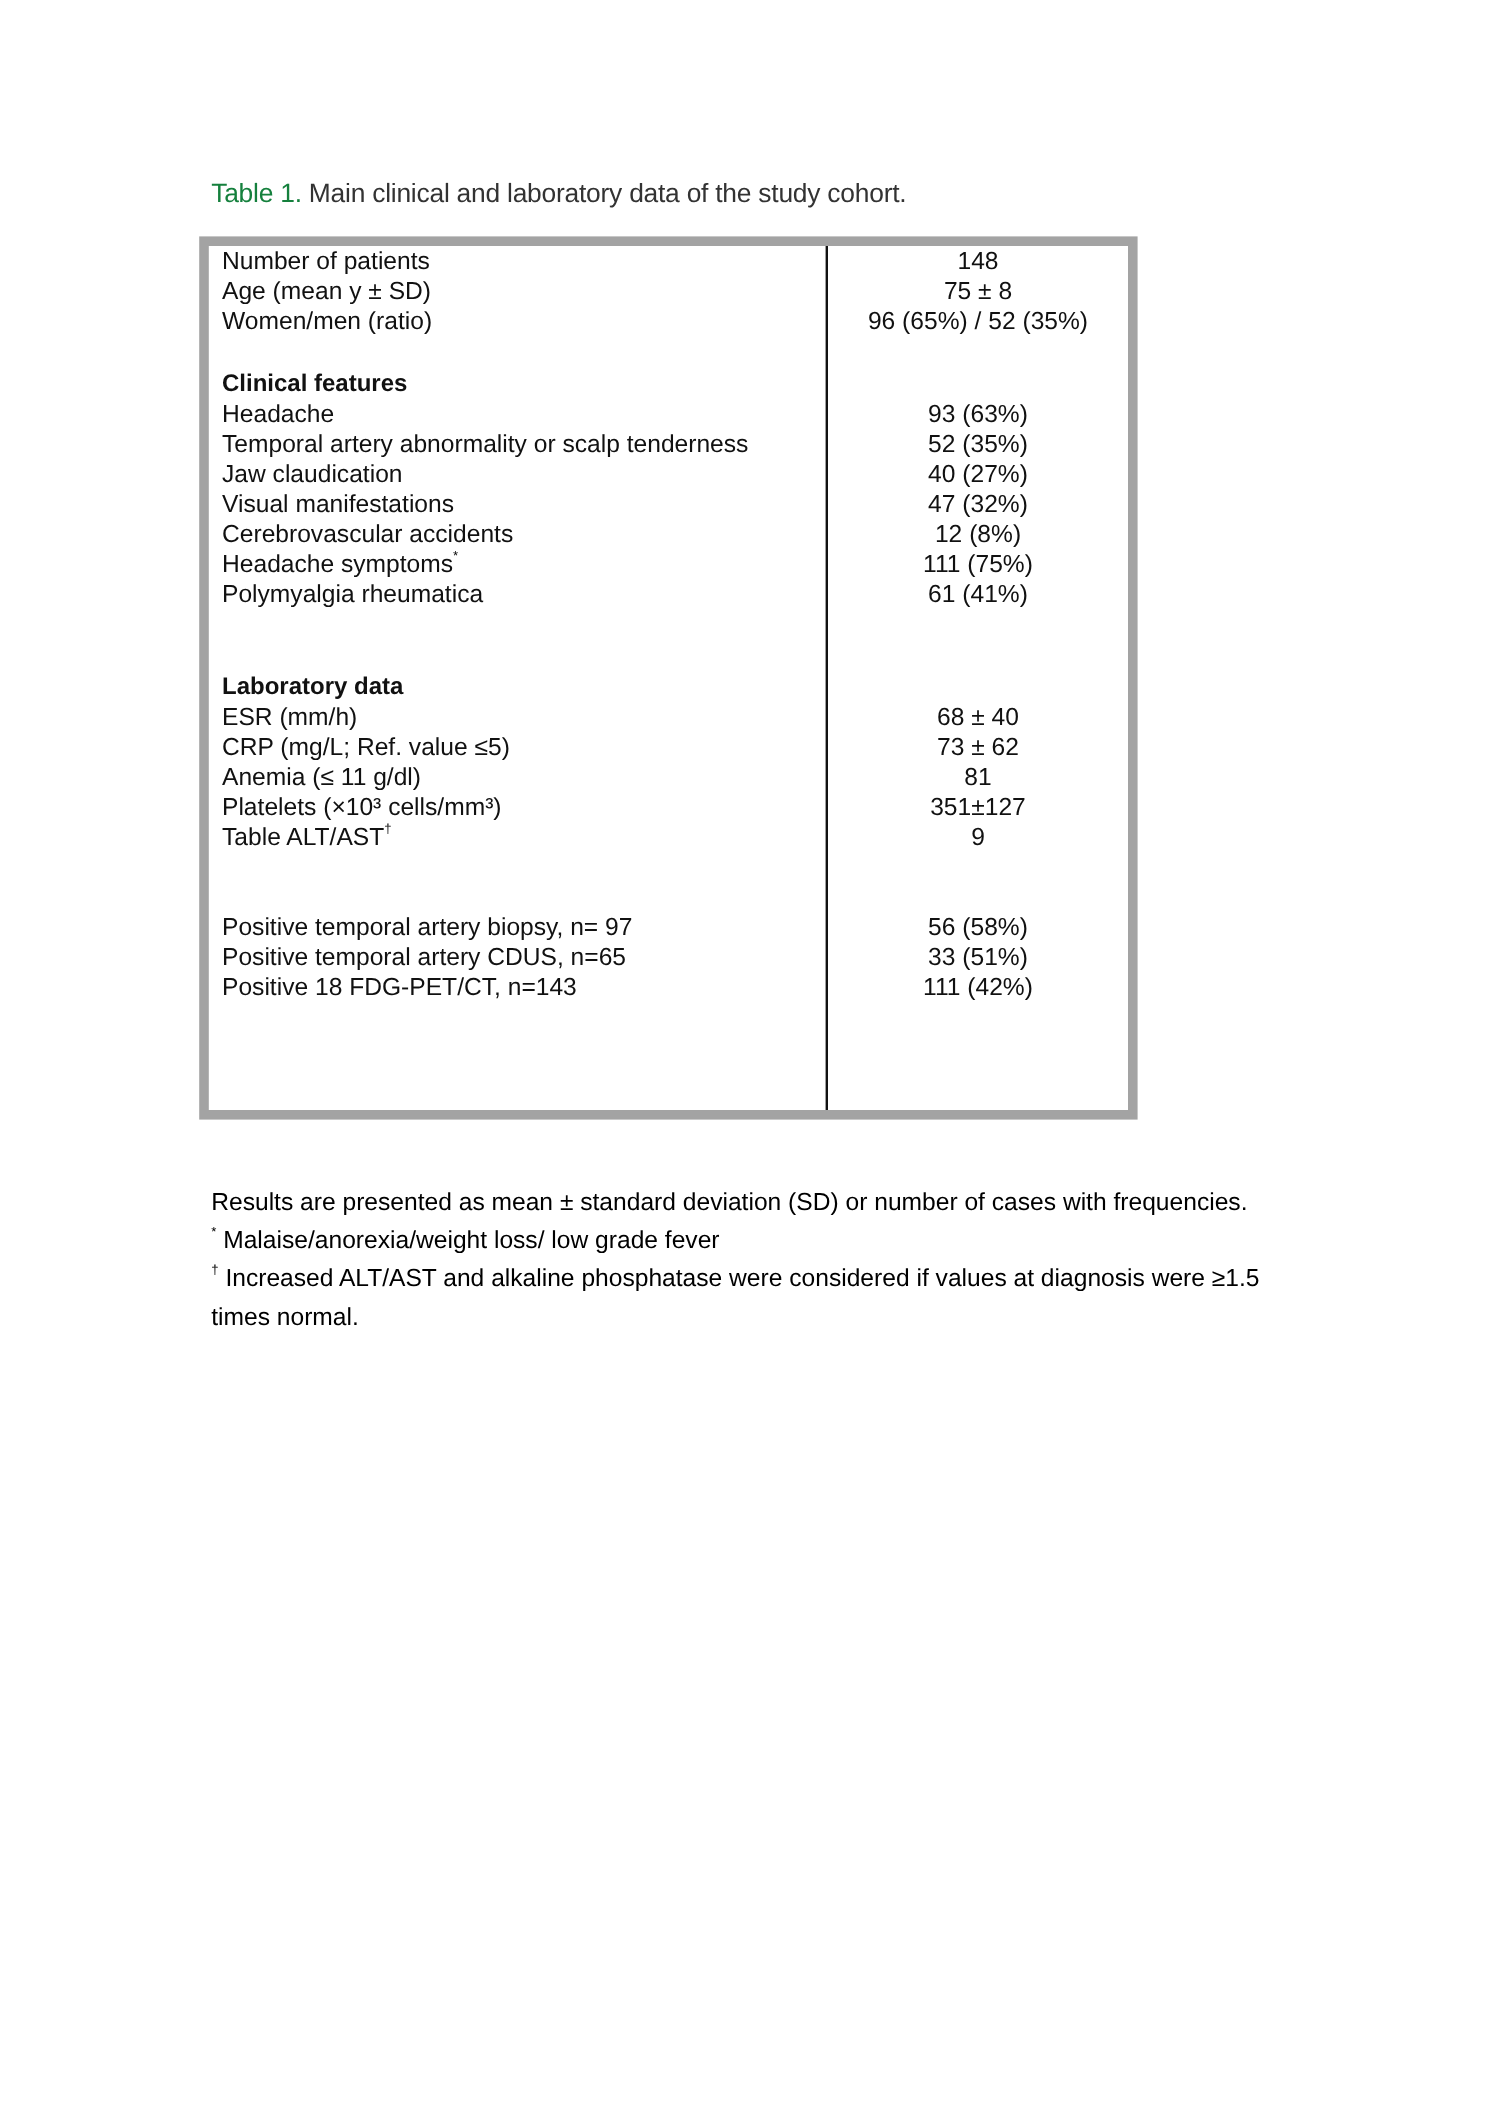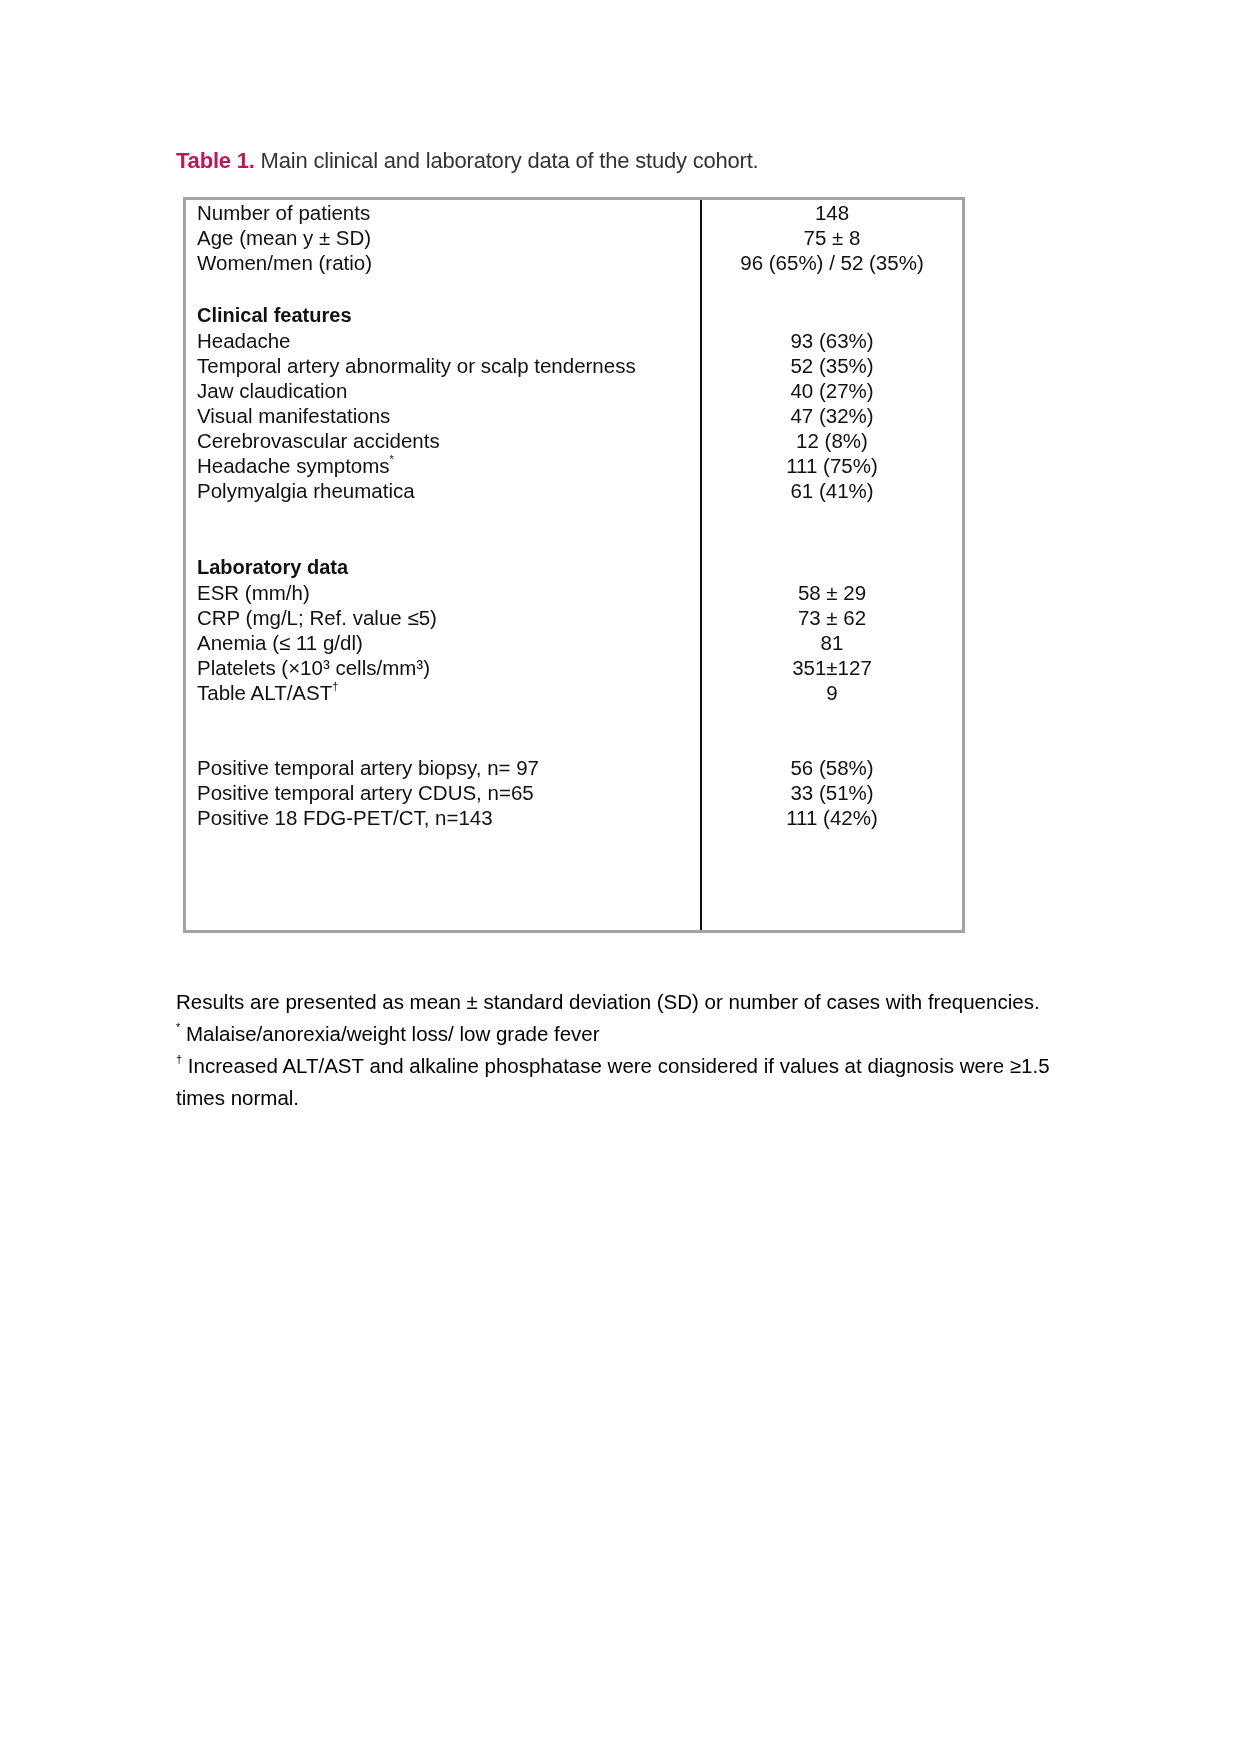--- a/index.html
+++ b/index.html
@@ -4,25 +4,25 @@
 <style>
   html, body { margin: 0; padding: 0; background: #ffffff; }
   body {
     width: 1241px; height: 1754px; position: relative; overflow: hidden;
     font-family: "Liberation Sans", sans-serif; color: #1a1a1a;
   }
   .caption {
     position: absolute; left: 176px; top: 148px;
     font-size: 22px; letter-spacing: -0.2px; color: #333;
   }
-  .caption b { color: #be185d; font-weight: bold; }
+  .caption b { color: #15803d; font-weight: normal; }
   .tbl {
-    position: absolute; left: 183px; top: 197px;
+    position: absolute; left: 166px; top: 197px;
     width: 782px; height: 736px;
-    border: 3px solid #a3a3a3; box-sizing: border-box;
+    border: 8px solid #a3a3a3; box-sizing: border-box;
   }
   .divider {
     position: absolute; left: 514px; top: 0; bottom: 0; width: 2px; background: #111;
   }
   .row {
     position: absolute; left: 0; right: 0; height: 28px;
     font-size: 20.5px; line-height: 28px; color: #111;
   }
   .row .lbl { position: absolute; left: 11px; white-space: nowrap; }
   .row .val { position: absolute; left: 516px; right: 0; text-align: center; white-space: nowrap; }
@@ -85,21 +85,21 @@
   <div class="row" style="top:277px">
       <span class="lbl">Polymyalgia rheumatica</span>
       <span class="val">61 (41%)</span>
     </div>
 
   <div class="row head" style="top:353px">
       <span class="lbl">Laboratory data</span>
     </div>
   <div class="row" style="top:379px">
       <span class="lbl">ESR (mm/h)</span>
-      <span class="val">58 ± 29</span>
+      <span class="val">68 ± 40</span>
     </div>
   <div class="row" style="top:404px">
       <span class="lbl">CRP (mg/L; Ref. value ≤5)</span>
       <span class="val">73 ± 62</span>
     </div>
   <div class="row" style="top:429px">
       <span class="lbl">Anemia (≤ 11 g/dl)</span>
       <span class="val">81</span>
     </div>
   <div class="row" style="top:454px">

